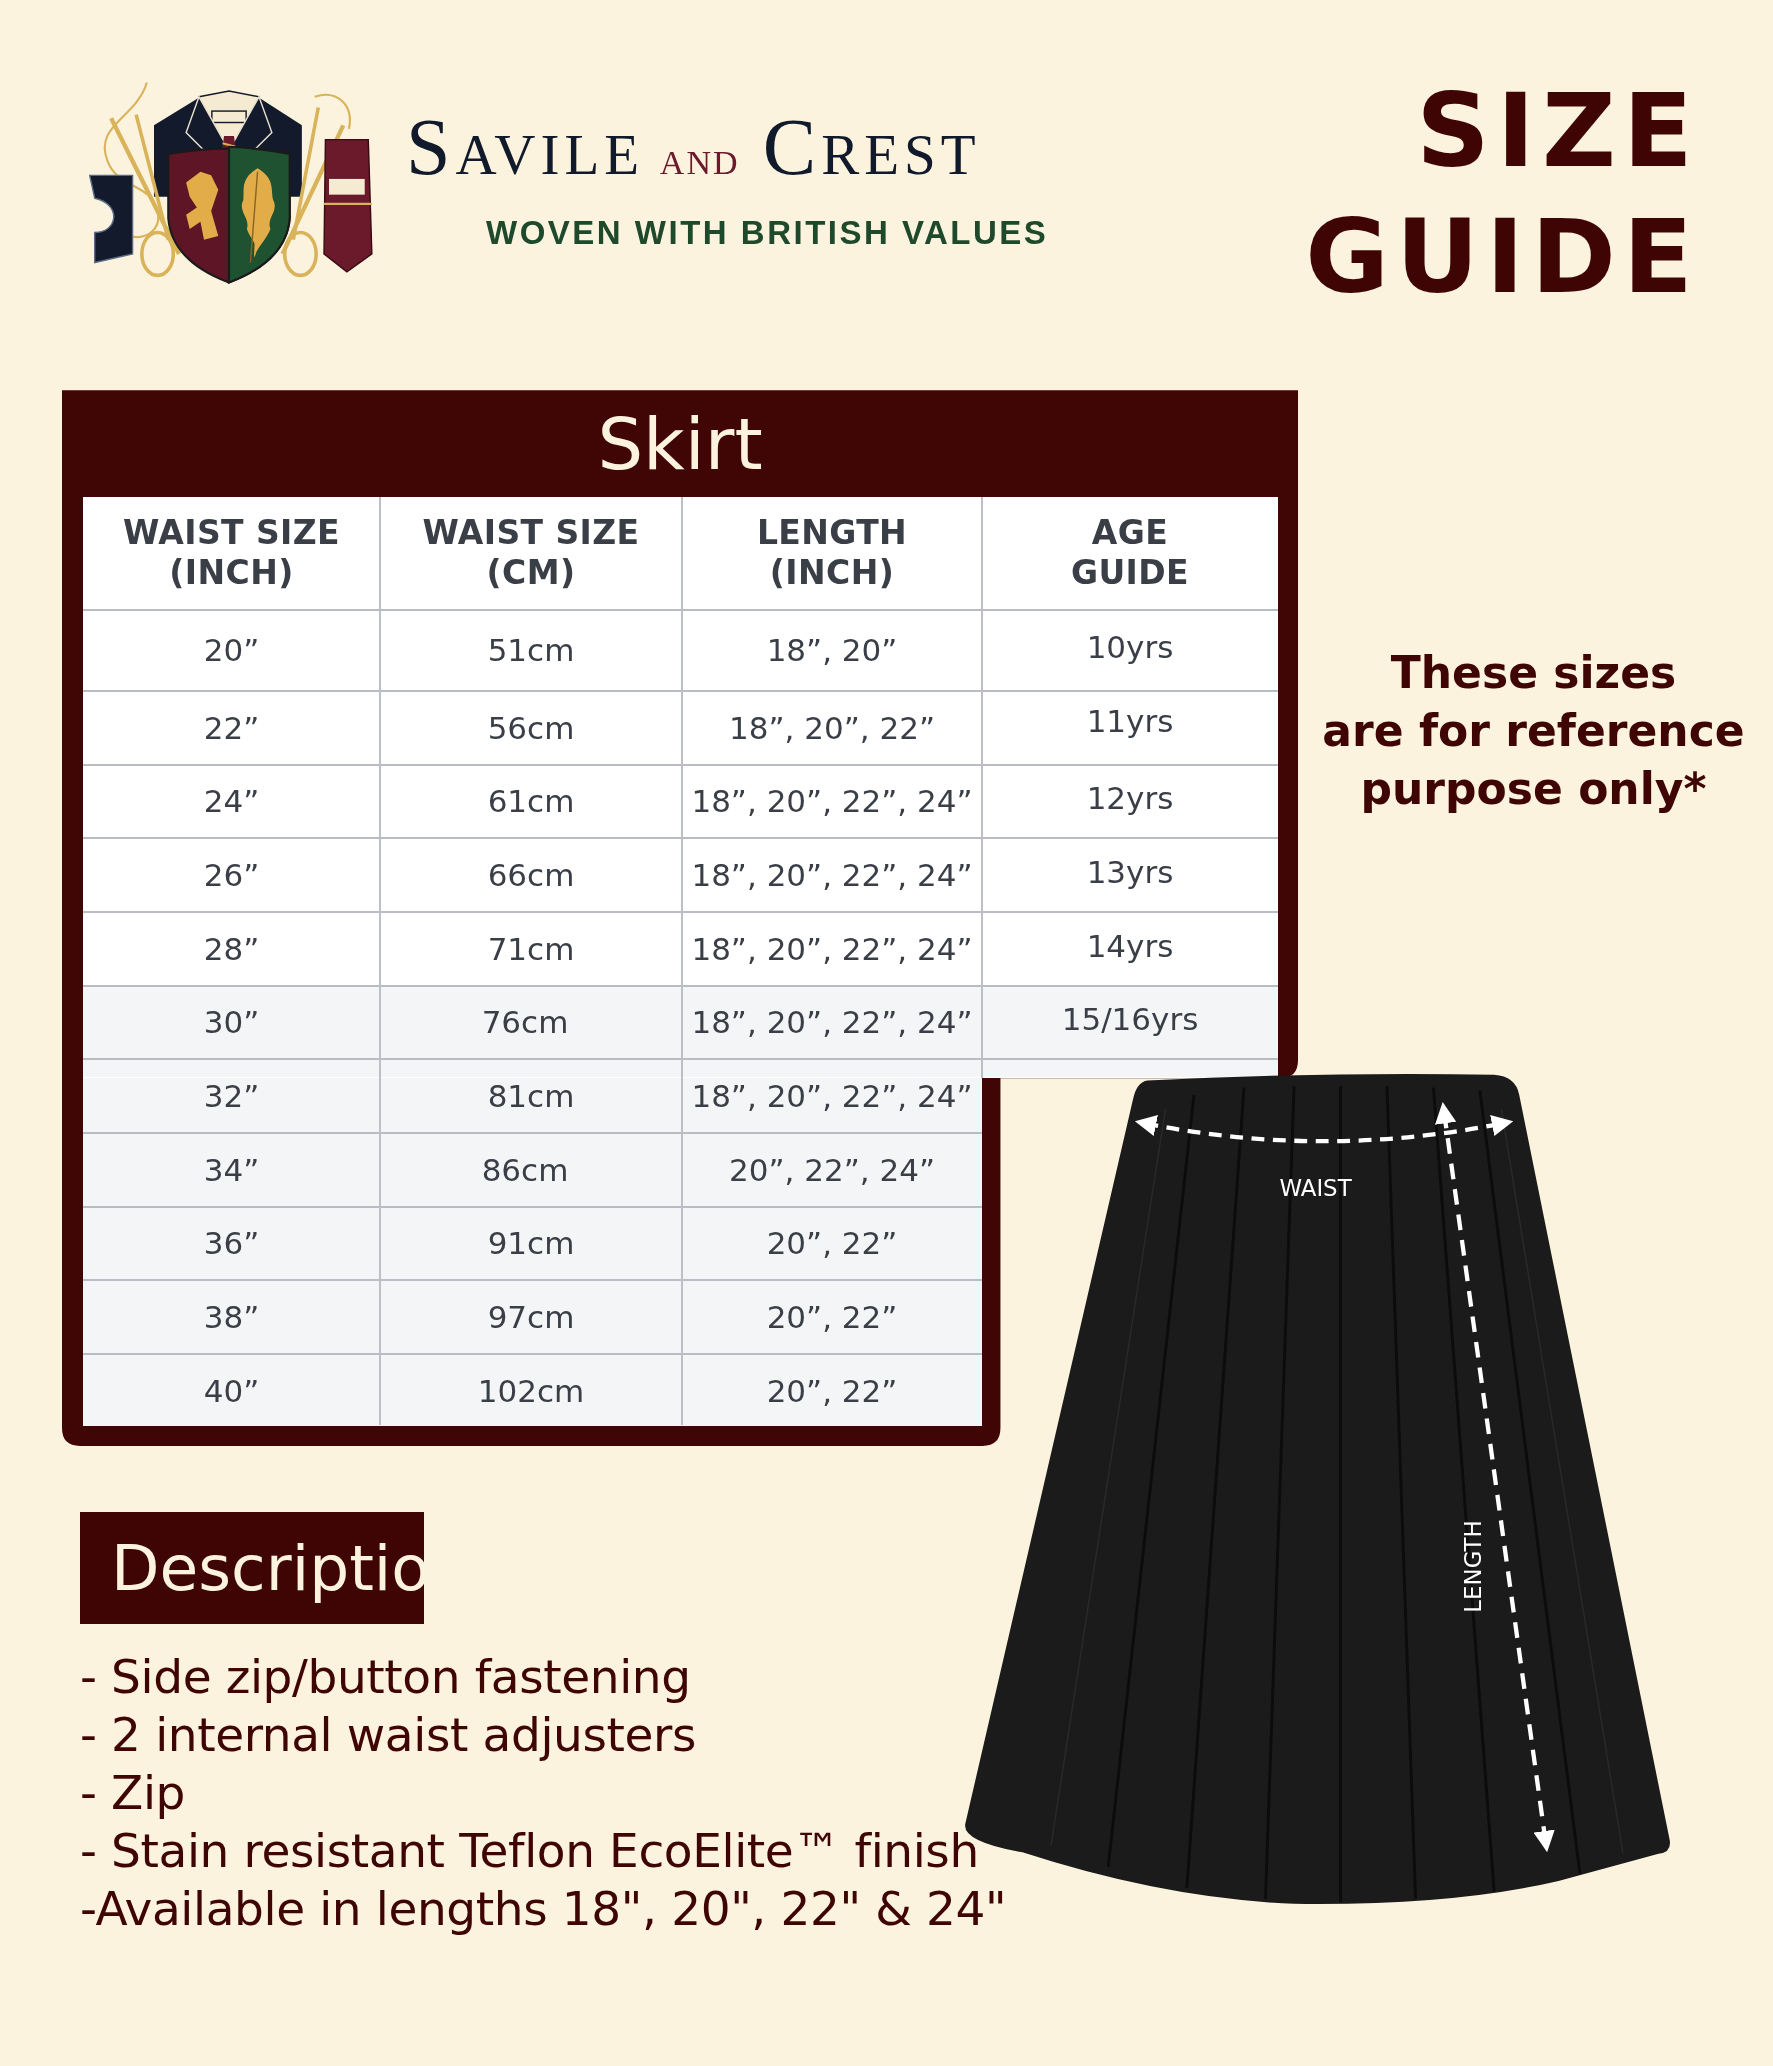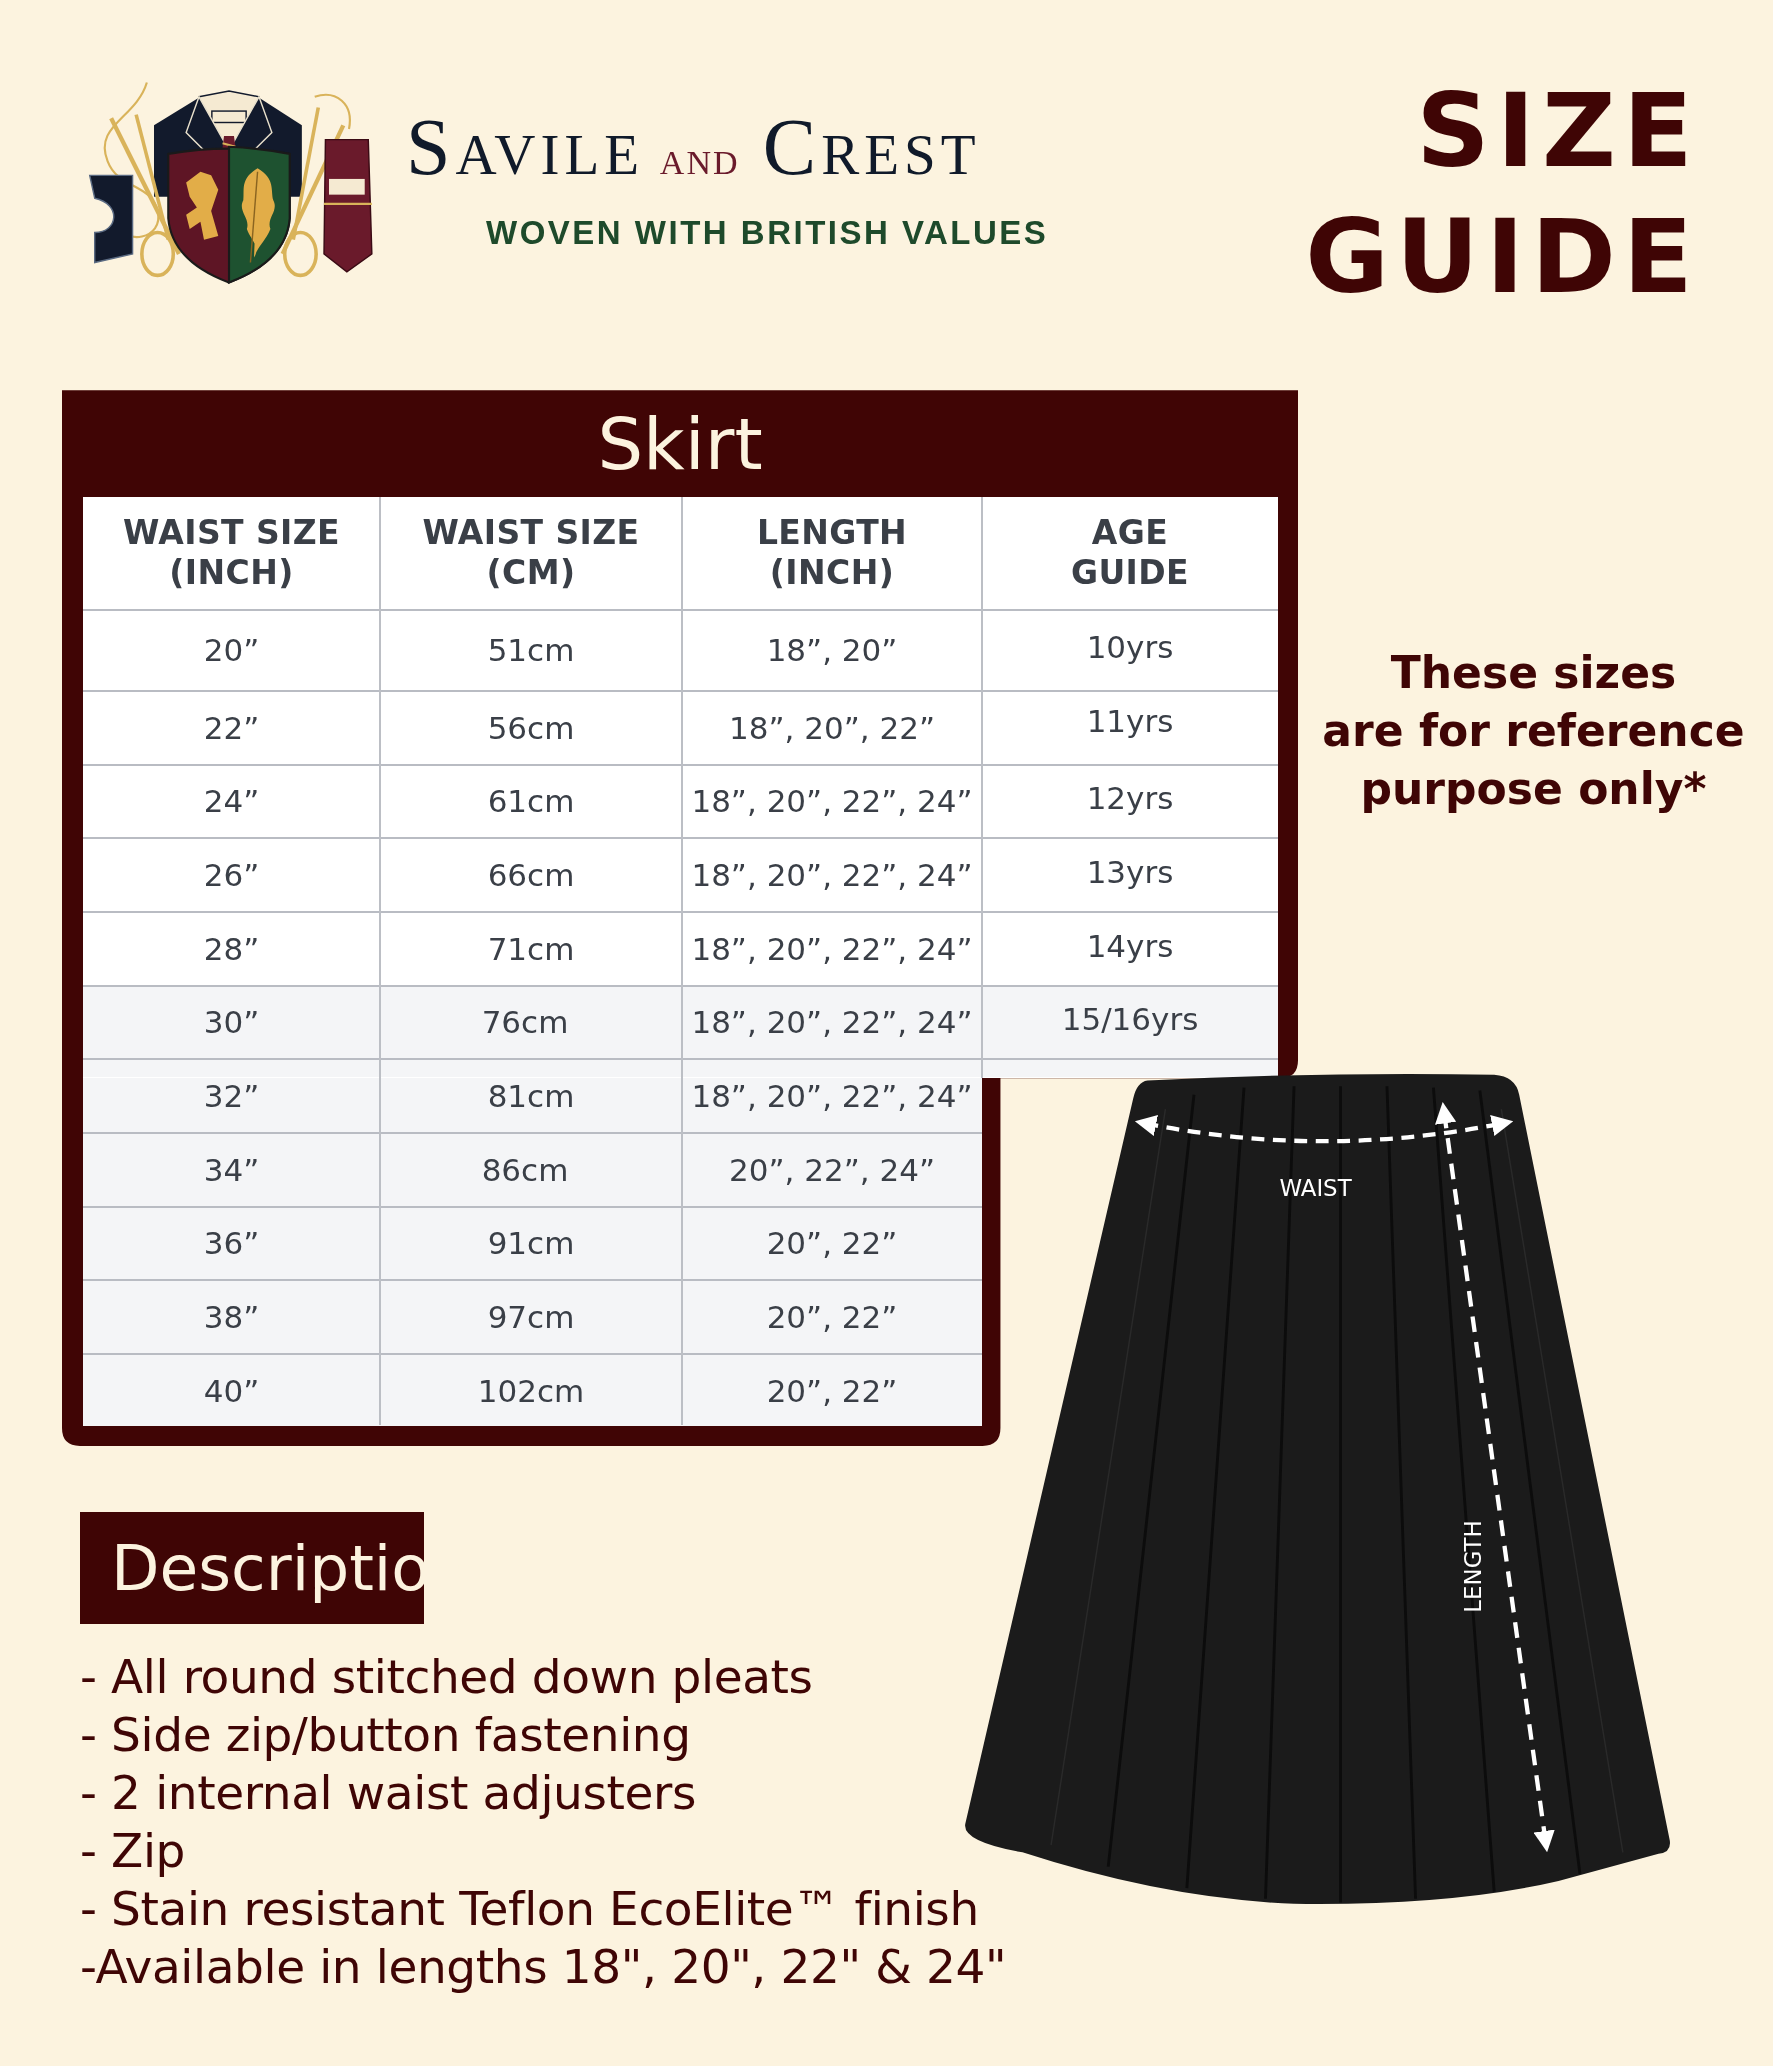--- a/index.html
+++ b/index.html
@@ -243,20 +243,19 @@
   <path d="M272 80 Q 520 130 772 80" fill="none" stroke="#ffffff" stroke-width="6" stroke-dasharray="18 12" marker-start="url(#ah)" marker-end="url(#ah)"></path>
   <text x="510" y="182" fill="#ffffff" font-size="32" text-anchor="middle" font-family="DejaVu Sans, sans-serif">WAIST</text>
 
   <path d="M690 65 L 832 1085" fill="none" stroke="#ffffff" stroke-width="6" stroke-dasharray="22 14" marker-start="url(#ah)" marker-end="url(#ah)"></path>
   <text x="0" y="0" fill="#ffffff" font-size="32" text-anchor="middle" font-family="DejaVu Sans, sans-serif" transform="translate(742 700) rotate(-90)">LENGTH</text>
 </svg>
 
 <div class="abs desc-box"></div>
 <div class="abs desc-title">Description</div>
 <ul class="abs desc-list" id="desc-list">
-    <li>- All round stitched down pleats</li>
     <li>- Side zip/button fastening</li>
     <li>- 2 internal waist adjusters</li>
     <li>- Zip</li>
     <li>- Stain resistant Teflon EcoElite™ finish</li>
     <li>-Available in lengths 18", 20", 22" &amp; 24"</li>
   </ul>
 
 
 </body></html>

